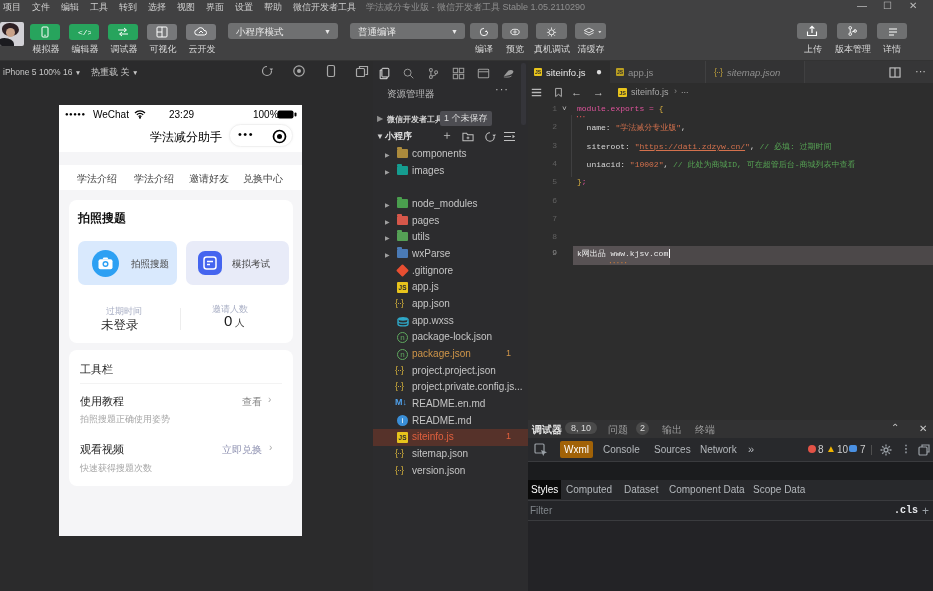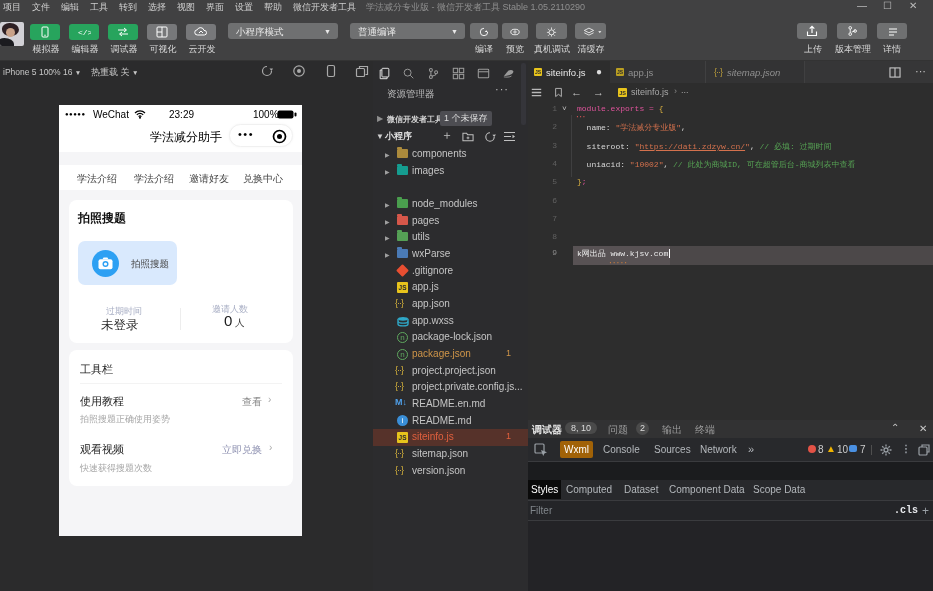--- a/index.html
+++ b/index.html
@@ -202,20 +202,29 @@
           <div class="abs" style="left:14px;top:9px;width:27px;height:27px;border-radius:50%;background:#2da0f3">
             <svg class="abs" style="left:6px;top:7px" width="15" height="13" viewBox="0 0 15 13">
               <rect x="0.5" y="2.2" width="14" height="10" rx="2" fill="#fff"></rect>
               <path d="M4.5 2.2L5.6 0.5h3.8l1.1 1.7z" fill="#fff"></path>
               <circle cx="7.5" cy="7" r="3" fill="#2da0f3"></circle>
               <circle cx="7.5" cy="7" r="1.6" fill="#fff"></circle>
             </svg>
           </div>
           <span class="abs" style="left:53px;top:17px;font-size:9.5px;color:#444">拍照搜题</span>
         </div>
+        <div class="abs" style="left:117px;top:41px;width:103px;height:44px;background:#e8ebf8;border-radius:7px">
+          <div class="abs" style="left:12px;top:10px;width:24px;height:24px;border-radius:7px;background:#4565ef">
+            <svg class="abs" style="left:5px;top:5px" width="14" height="14" viewBox="0 0 14 14">
+              <rect x="1" y="1" width="12" height="12" rx="2.5" fill="none" stroke="#fff" stroke-width="1.5"></rect>
+              <path d="M4 5.5h6M4 8.5h3" stroke="#fff" stroke-width="1.4"></path>
+            </svg>
+          </div>
+          <span class="abs" style="left:46px;top:17px;font-size:9.5px;color:#444">模拟考试</span>
+        </div>
         <span class="abs" style="left:37px;top:105px;font-size:9px;color:#a8aec4">过期时间</span>
         <span class="abs" style="left:32px;top:117px;font-size:12.5px;color:#2b2b2b">未登录</span>
         <div class="abs" style="left:111px;top:108px;width:1px;height:22px;background:#ededed"></div>
         <span class="abs" style="left:143px;top:103px;font-size:9px;color:#a8aec4">邀请人数</span>
         <span class="abs" style="left:155px;top:112px;font-size:15px;color:#1a1a1a">0<span style="font-size:9.5px;color:#333"> 人</span></span>
       </div>
 
       <div class="abs" style="left:10px;top:245px;width:224px;height:136px;background:#fff;border-radius:8px">
         <span class="abs" style="left:11px;top:12px;font-size:11px;color:#222">工具栏</span>
         <div class="abs" style="left:11px;top:33px;width:202px;height:1px;background:#f3f3f3"></div>

